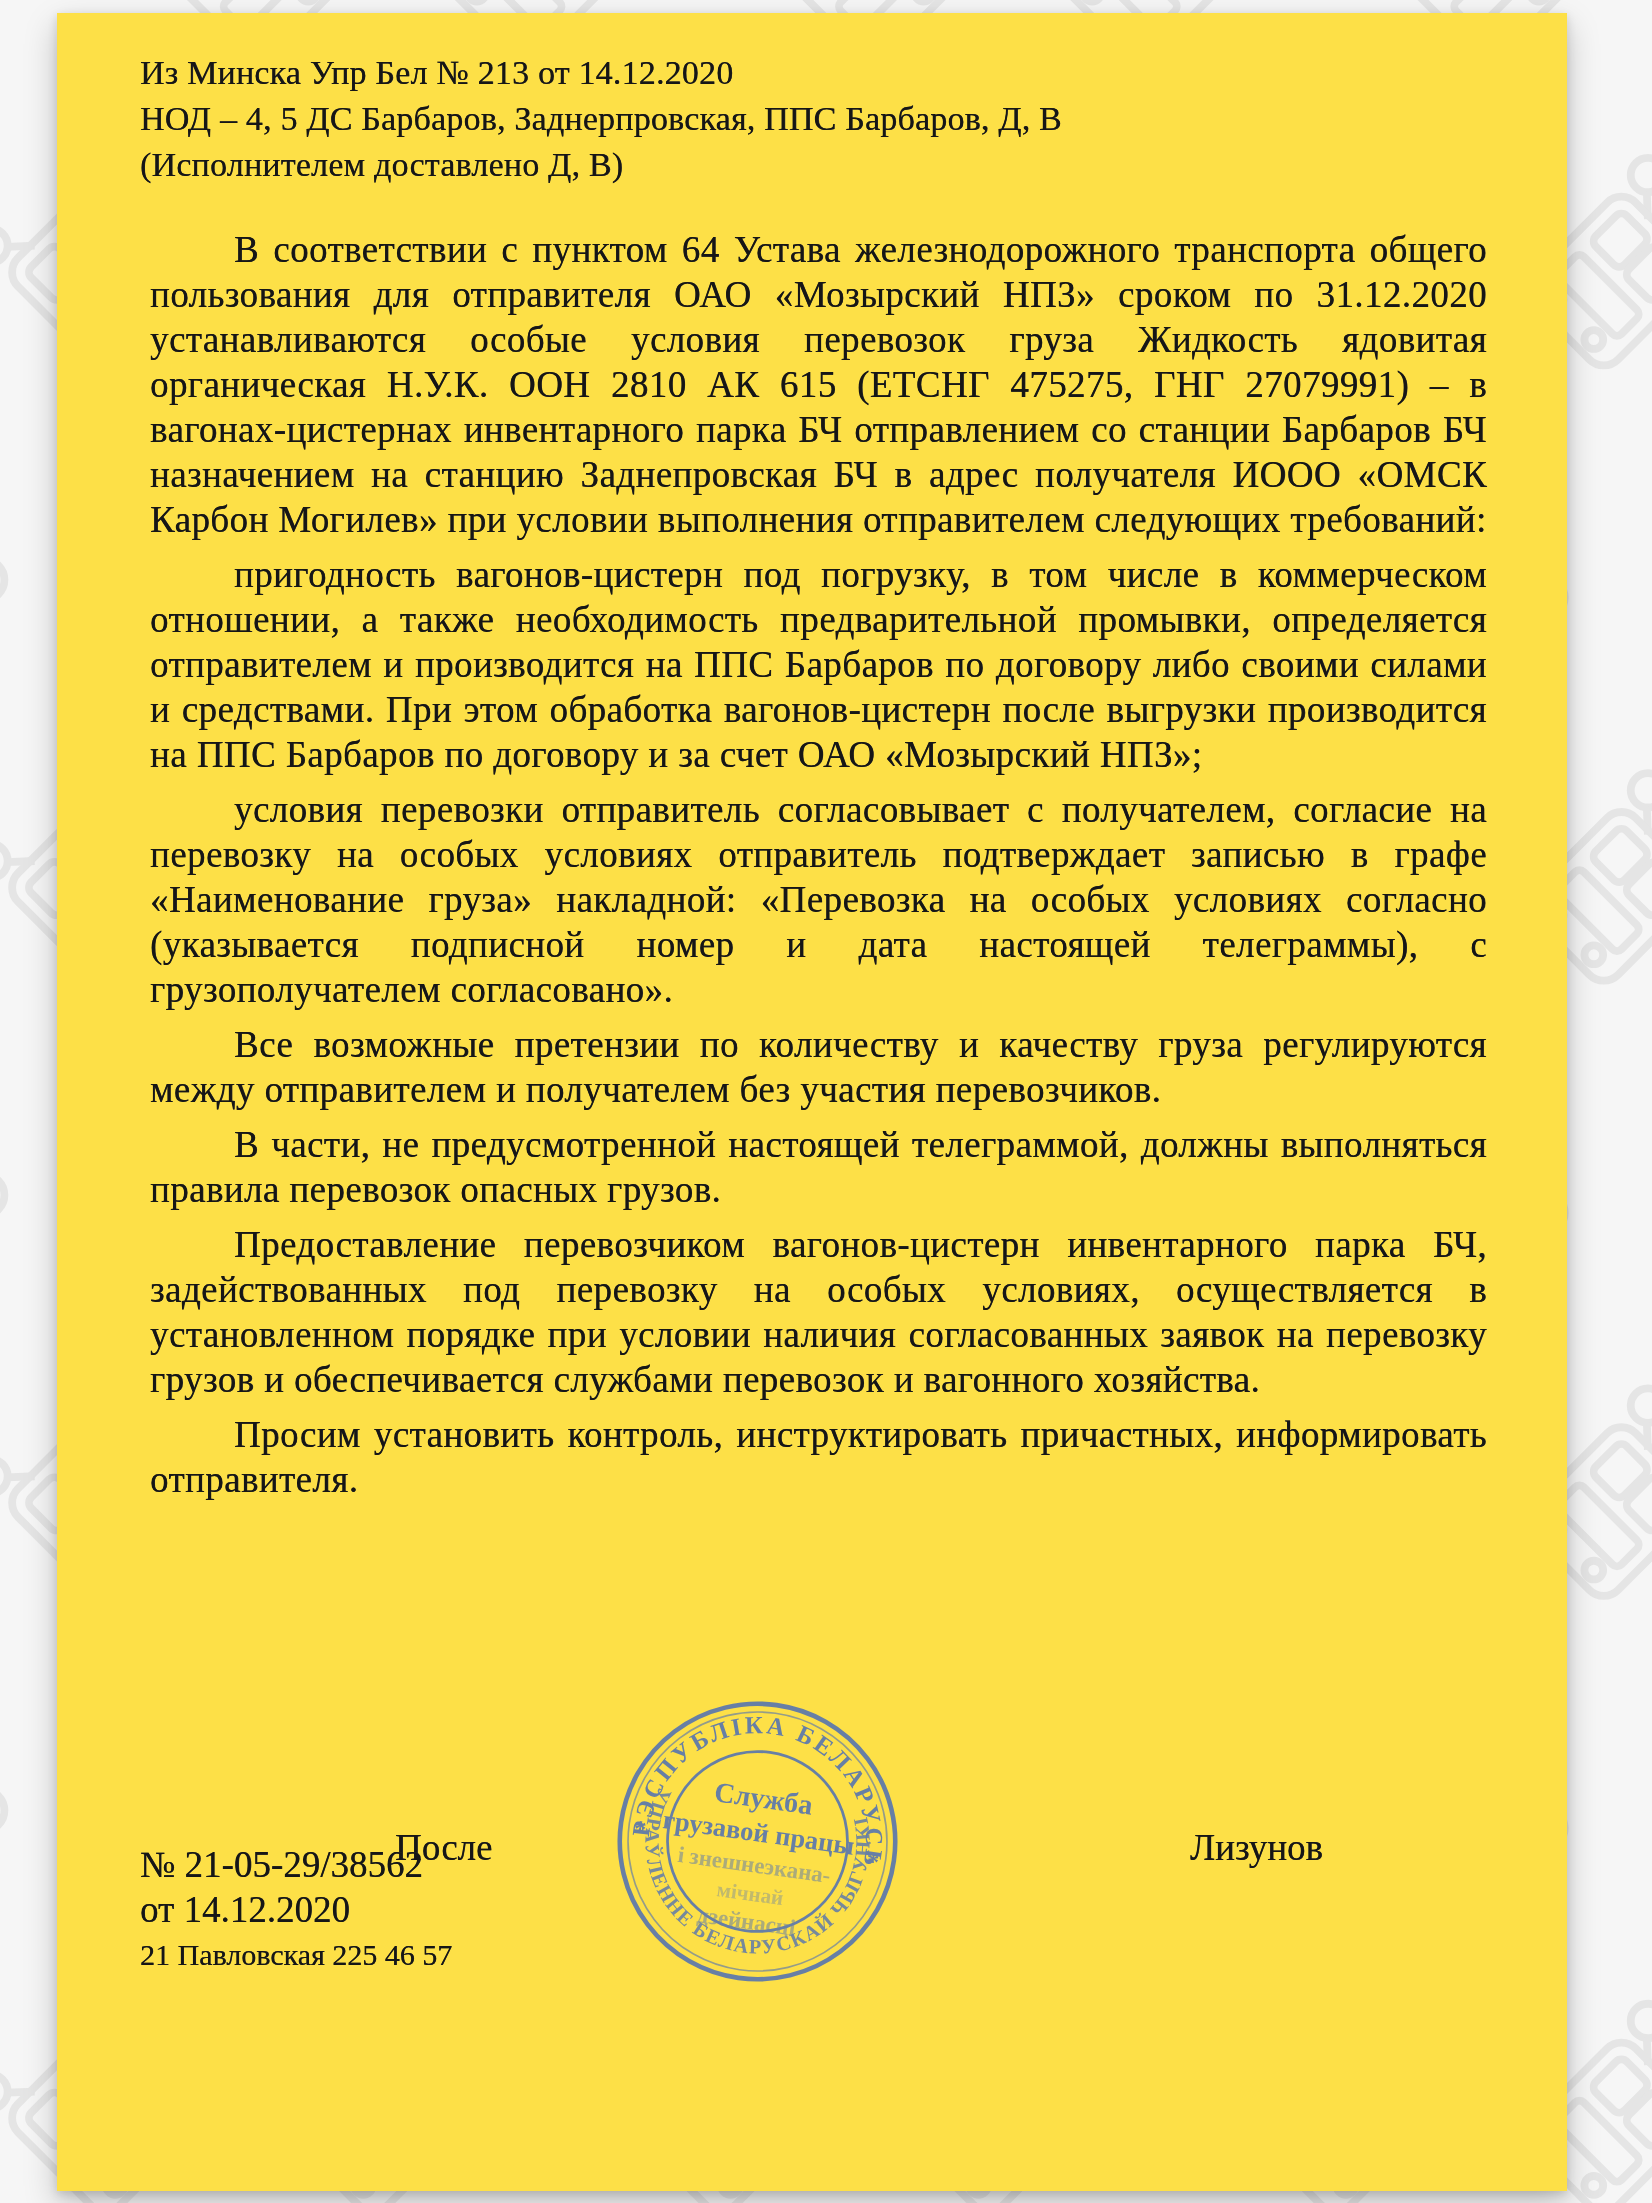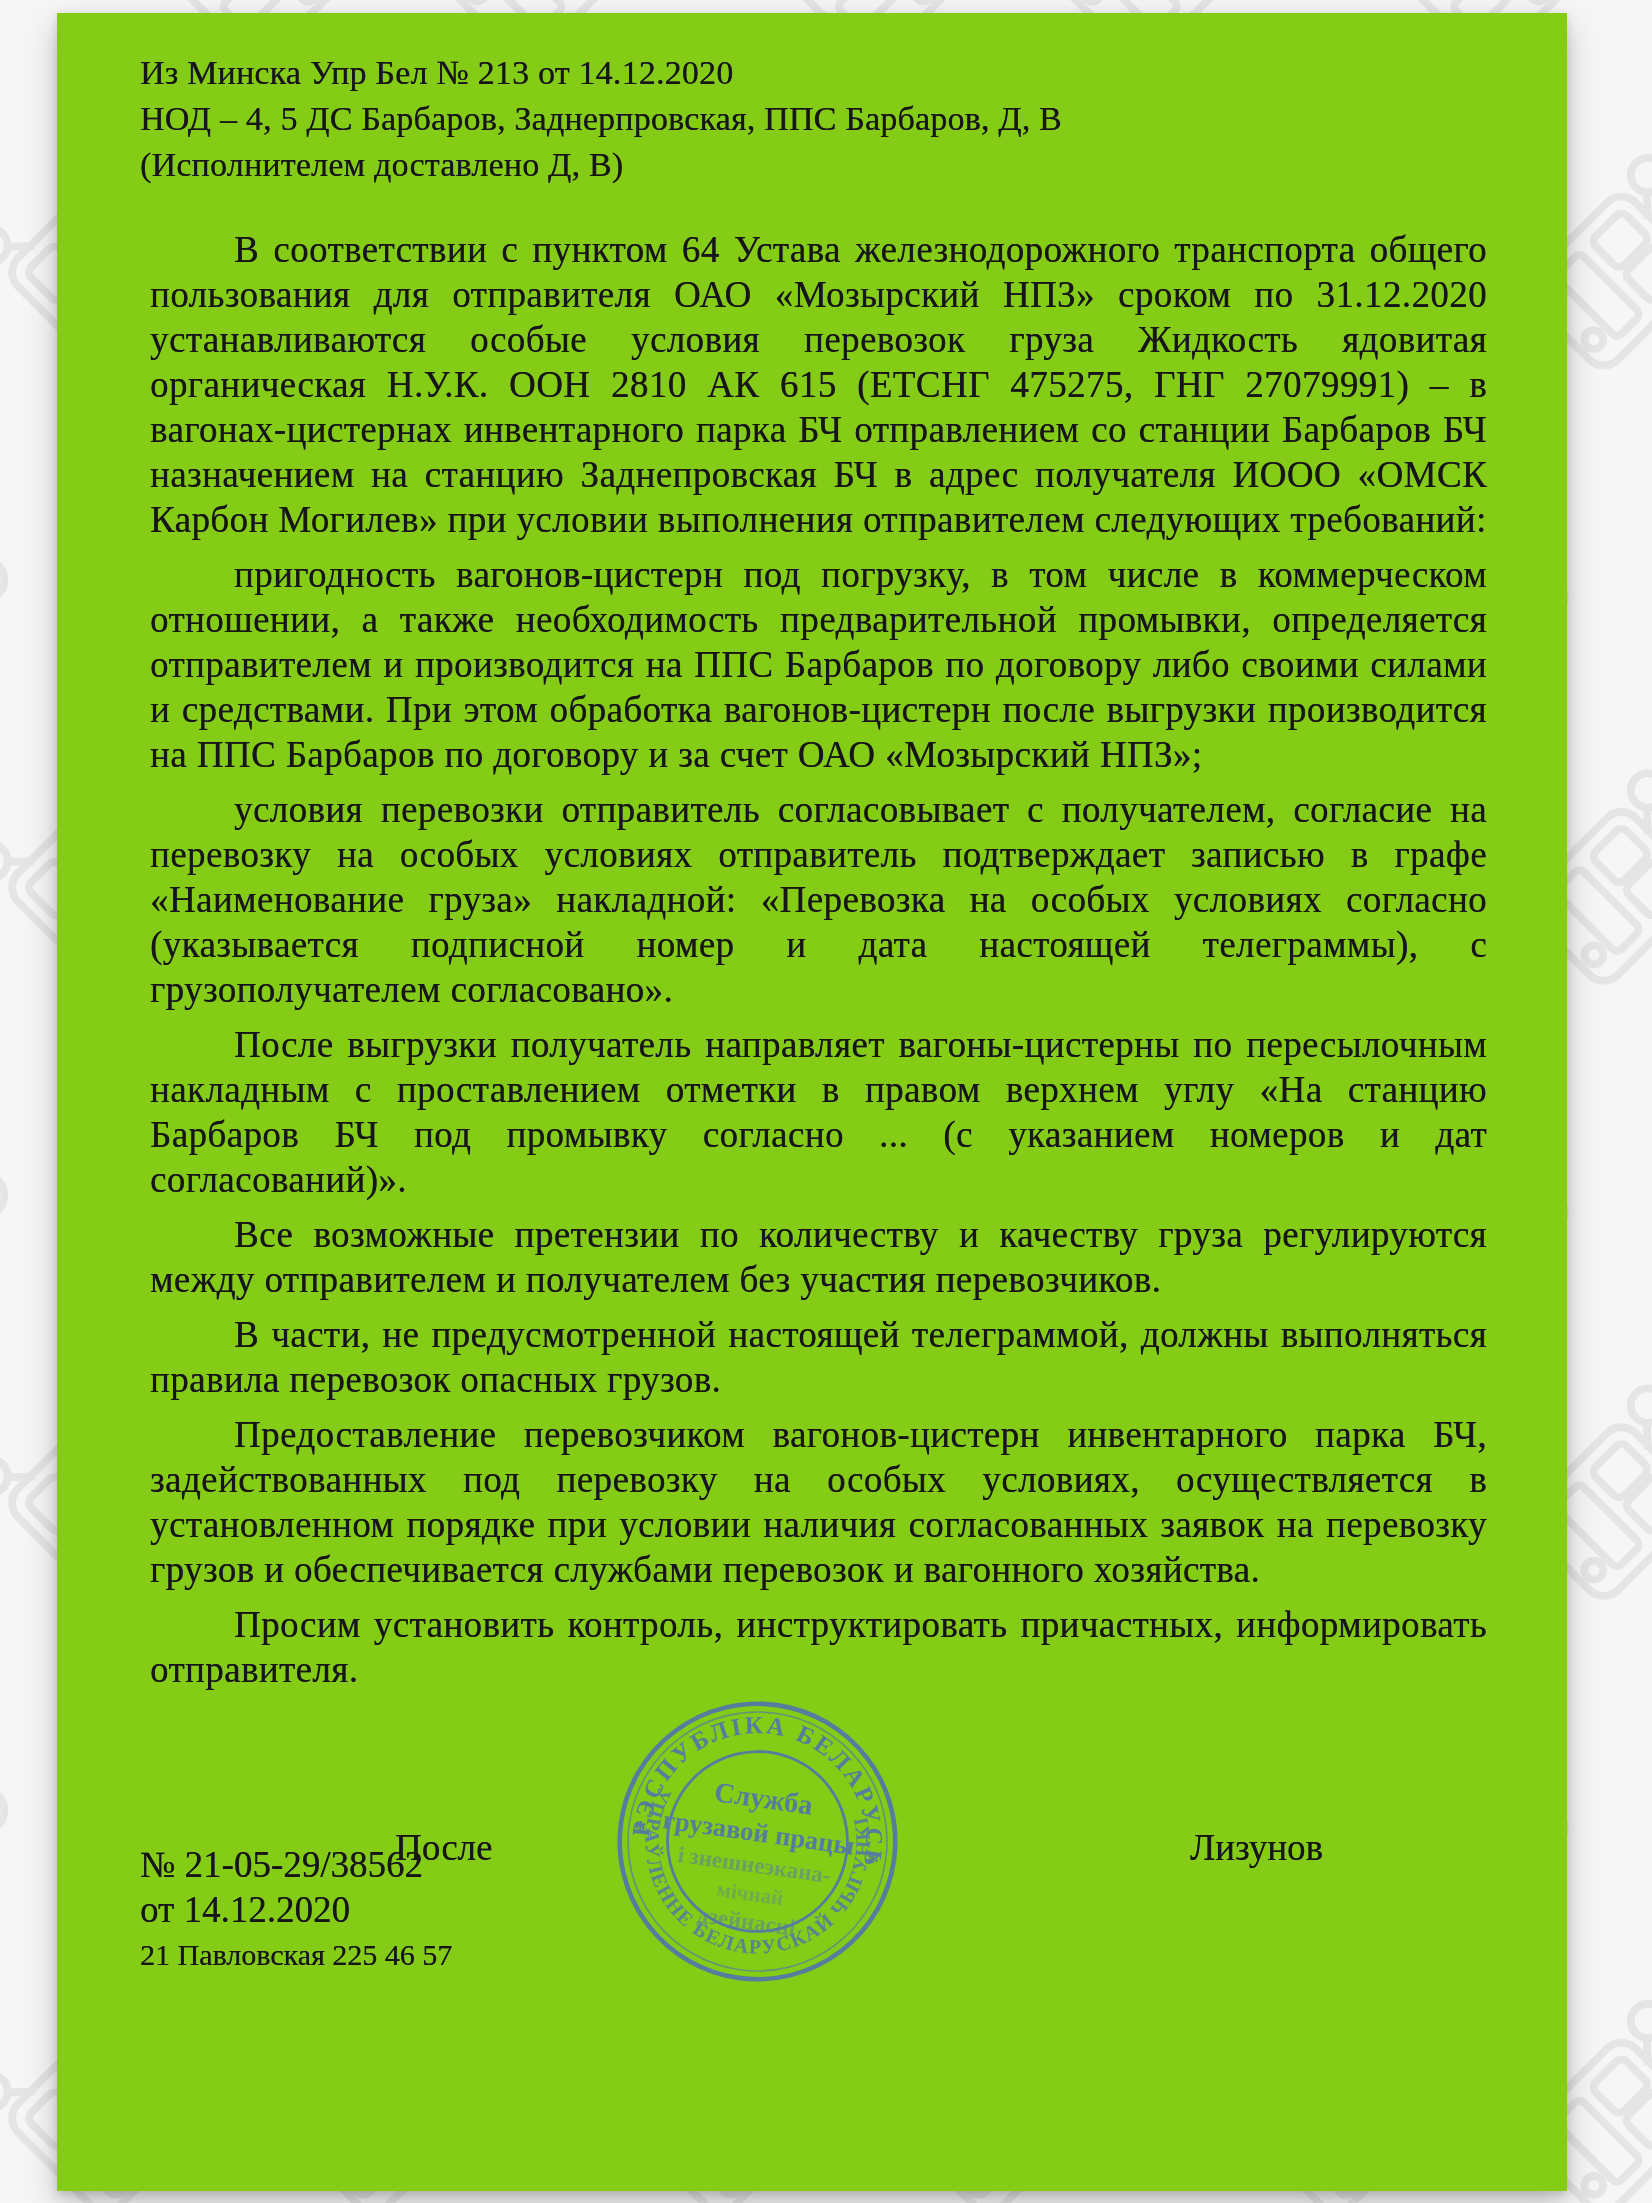--- a/index.html
+++ b/index.html
@@ -5,21 +5,21 @@
   html,body{margin:0;padding:0;}
   body{
     width:1653px;height:2204px;position:relative;overflow:hidden;
     background:#f6f6f6;
     font-family:"Liberation Serif","DejaVu Serif",serif;
   }
   .canvas{position:absolute;inset:0;}
   #bg-pattern-layer{position:absolute;left:0;top:0;width:1653px;height:2204px;}
   .page{
     position:absolute;left:57px;top:13px;width:1510px;height:2178px;
-    background:#84cc16;
+    background:#fde047;
     box-shadow:0 13px 31px rgba(0,0,0,.22),0 2.8px 9.2px rgba(0,0,0,.14);
   }
   .content{position:absolute;left:83px;top:37px;width:1357px;color:#161616;}
   .header-block{margin:0;}
   .header-line{
     font-size:34px;line-height:46px;letter-spacing:0.2px;white-space:nowrap;
     text-shadow:0.3px 0.3px 0.4px #333;
   }
   .body-block{margin-top:39px;}
   .body-block p{
@@ -122,21 +122,20 @@
       <div class="header-block">
         <div class="header-line">Из Минска Упр Бел № 213 от 14.12.2020</div>
         <div class="header-line">НОД – 4, 5 ДС Барбаров, Заднерпровская, ППС Барбаров, Д, В</div>
         <div class="header-line">(Исполнителем доставлено Д, В)</div>
       </div>
 
       <div class="body-block">
         <p>В соответствии с пунктом 64 Устава железнодорожного транспорта общего пользования для отправителя ОАО «Мозырский НПЗ» сроком по 31.12.2020 устанавливаются особые условия перевозок груза Жидкость ядовитая органическая Н.У.К. ООН 2810 АК 615 (ЕТСНГ 475275, ГНГ 27079991) – в вагонах-цистернах инвентарного парка БЧ отправлением со станции Барбаров БЧ назначением на станцию Заднепровская БЧ в адрес получателя ИООО «ОМСК Карбон Могилев» при условии выполнения отправителем следующих требований:</p>
         <p>пригодность вагонов-цистерн под погрузку, в том числе в коммерческом отношении, а также необходимость предварительной промывки, определяется отправителем и производится на ППС Барбаров по договору либо своими силами и средствами. При этом обработка вагонов-цистерн после выгрузки производится на ППС Барбаров по договору и за счет ОАО «Мозырский НПЗ»;</p>
         <p>условия перевозки отправитель согласовывает с получателем, согласие на перевозку на особых условиях отправитель подтверждает записью в графе «Наименование груза» накладной: «Перевозка на особых условиях согласно (указывается подписной номер и дата настоящей телеграммы), с грузополучателем согласовано».</p>
-        <p>После выгрузки получатель направляет вагоны-цистерны по пересылочным накладным с проставлением отметки в правом верхнем углу «На станцию Барбаров БЧ под промывку согласно ... (с указанием номеров и дат согласований)».</p>
         <p>Все возможные претензии по количеству и качеству груза регулируются между отправителем и получателем без участия перевозчиков.</p>
         <p>В части, не предусмотренной настоящей телеграммой, должны выполняться правила перевозок опасных грузов.</p>
         <p>Предоставление перевозчиком вагонов-цистерн инвентарного парка БЧ, задействованных под перевозку на особых условиях, осуществляется в установленном порядке при условии наличия согласованных заявок на перевозку грузов и обеспечивается службами перевозок и вагонного хозяйства.</p>
         <p>Просим установить контроль, инструктировать причастных, информировать отправителя.</p>
       </div>
     </div>
 
     <div class="sig-row">
       <span class="sig-left">После</span>
       <span class="sig-right">Лизунов</span>

